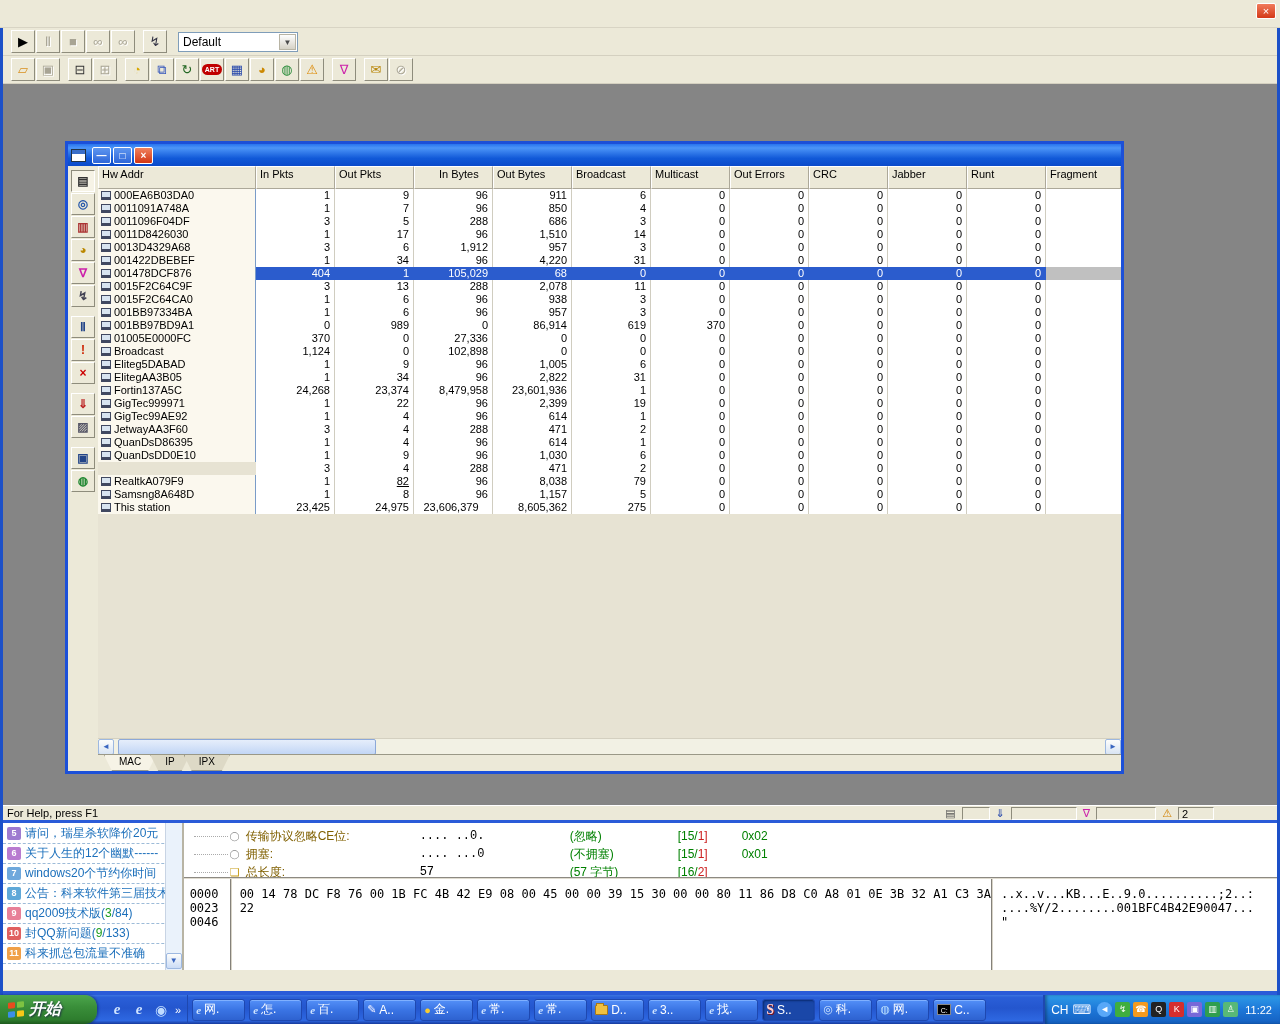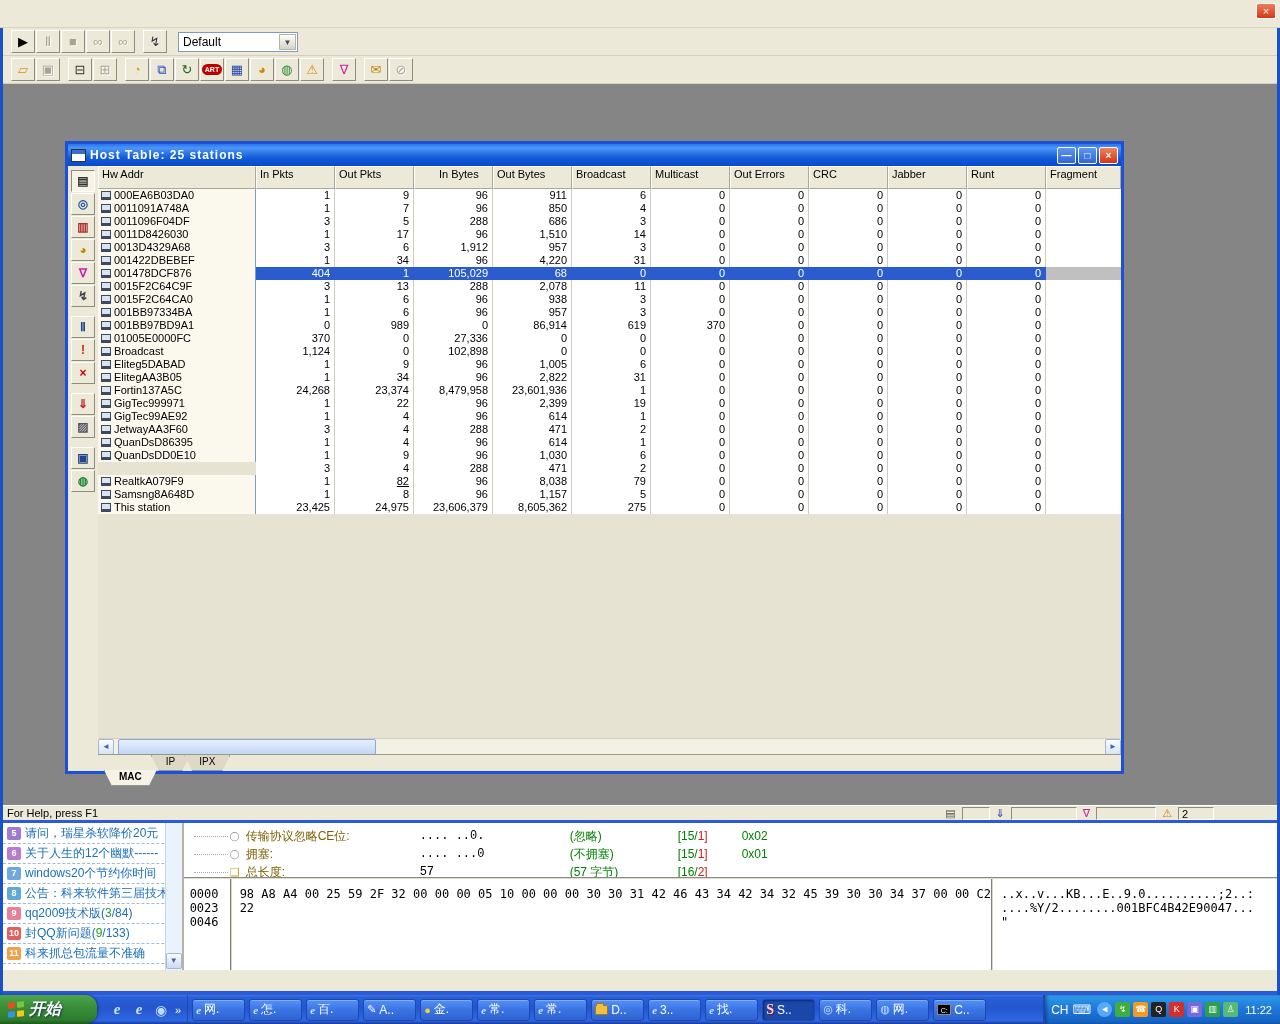--- a/index.html
+++ b/index.html
@@ -85,21 +85,21 @@
     color:#3A66C0; font-size:8px; text-align:center; line-height:14px; }
   #ht-hscroll .thumb { position:absolute; left:20px; top:0; width:258px; height:16px;
     background:linear-gradient(180deg,#E6EEFB,#C2D6F5); border:1px solid #8CA8D8; border-radius:2px; }
 
   
   #ht-tabs { position:absolute; left:30px; bottom:0; width:1023px; height:17px;
     background:#ECE9D8; border-top:1px solid #9A9887; display:flex; padding-left:6px; }
   .sheet-tab { height:16px; margin-right:-6px; padding:1px 14px 0 14px; font-size:10px;
     background:#DDD9C6; border:1px solid #9A9887; border-top:none;
     clip-path:polygon(0 0, 100% 0, calc(100% - 8px) 100%, 8px 100%); }
-  .sheet-tab.active { background:#F6F3E6; font-weight:bold;margin-top:15px; }
+  .sheet-tab.active { background:#F6F3E6; font-weight:normal; }
 
   
   #statusbar1 { position:absolute; top:777px; left:0; width:1274px; height:15px;
     background:#ECE9D8; border-top:1px solid #fff; font-size:11px; }
   #statusbar1 .lefttext { position:absolute; left:4px; top:1px; }
   #sb1-icons { position:absolute; right:60px; top:0; height:15px; display:flex; align-items:center; }
   .sb-box { height:13px; border:1px solid; border-color:#8E8C7C #FFFFFF #FFFFFF #8E8C7C; margin:0 3px; }
   .sb-ico { font-size:11px; margin:0 3px; }
 
   #divider1 { position:absolute; top:792px; left:0; width:1274px; height:3px; background:#2A5BD8; }
@@ -268,21 +268,20 @@
         <span class="tbtn disabled">
           <span style="color: rgb(187, 51, 51);">⊘</span>
         </span>
       </span>
   </div>
 
   <div id="workspace">
     <div id="hostwin">
       <div id="hostwin-title">
         <span class="wicon"></span>
-        <span class="wtitle">Host Table: 25 stations</span>
         <span class="wbtn">—</span>
         <span class="wbtn">□</span>
         <span class="wbtn close">×</span>
       </div>
       <div id="hostwin-body">
         <div id="hostwin-sidebar">
             <div class="sbtn active">
               <span style="color: rgb(51, 51, 51); font-weight: bold;">▤</span>
             </div>
             <div class="sbtn">
@@ -749,21 +748,21 @@
                 <div class="tcell num" style="width: 79px;">0</div>
                 <div class="tcell frag" style="width: 75px;"></div>
               </div>
               <div class="trow">
                 <div class="tcell addr" style="width: 158px;">
                   <span class="pcicon"></span>
                   <span>This station</span>
                 </div>
                 <div class="tcell num" style="width: 79px;">23,425</div>
                 <div class="tcell num" style="width: 79px;">24,975</div>
-                <div class="tcell num" style="width: 79px;">23,606,379</div>
+                <div class="tcell num" style="width: 79px; text-align: center;">23,606,379</div>
                 <div class="tcell num" style="width: 79px;">8,605,362</div>
                 <div class="tcell num" style="width: 79px;">275</div>
                 <div class="tcell num" style="width: 79px;">0</div>
                 <div class="tcell num" style="width: 79px;">0</div>
                 <div class="tcell num" style="width: 79px;">0</div>
                 <div class="tcell num" style="width: 79px;">0</div>
                 <div class="tcell num" style="width: 79px;">0</div>
                 <div class="tcell frag" style="width: 75px;"></div>
               </div>
             </div>
@@ -864,21 +863,21 @@
             <span class="dec-hex"></span>
           </div>
         </div>
       <div id="hexpane">
         <div id="hex-offsets">
             <div class="hexline">0000</div>
             <div class="hexline">0023</div>
             <div class="hexline">0046</div>
           </div>
         <div id="hex-bytes">
-            <div class="hexline">98 A8 A4 00 25 59 2F 32 00 00 00 05 10 00 00 00 30 30 31 42 46 43 34 42 34 32 45 39 30 30 34 37 00 00 C2</div>
+            <div class="hexline">00 14 78 DC F8 76 00 1B FC 4B 42 E9 08 00 45 00 00 39 15 30 00 00 80 11 86 D8 C0 A8 01 0E 3B 32 A1 C3 3A</div>
             <div class="hexline">22</div>
           </div>
         <div id="hex-ascii">
             <div class="hexline">..x..v...KB...E..9.0..........;2..:</div>
             <div class="hexline">....%Y/2........001BFC4B42E90047...</div>
             <div class="hexline">"</div>
           </div>
       </div>
     </div>
   </div>

